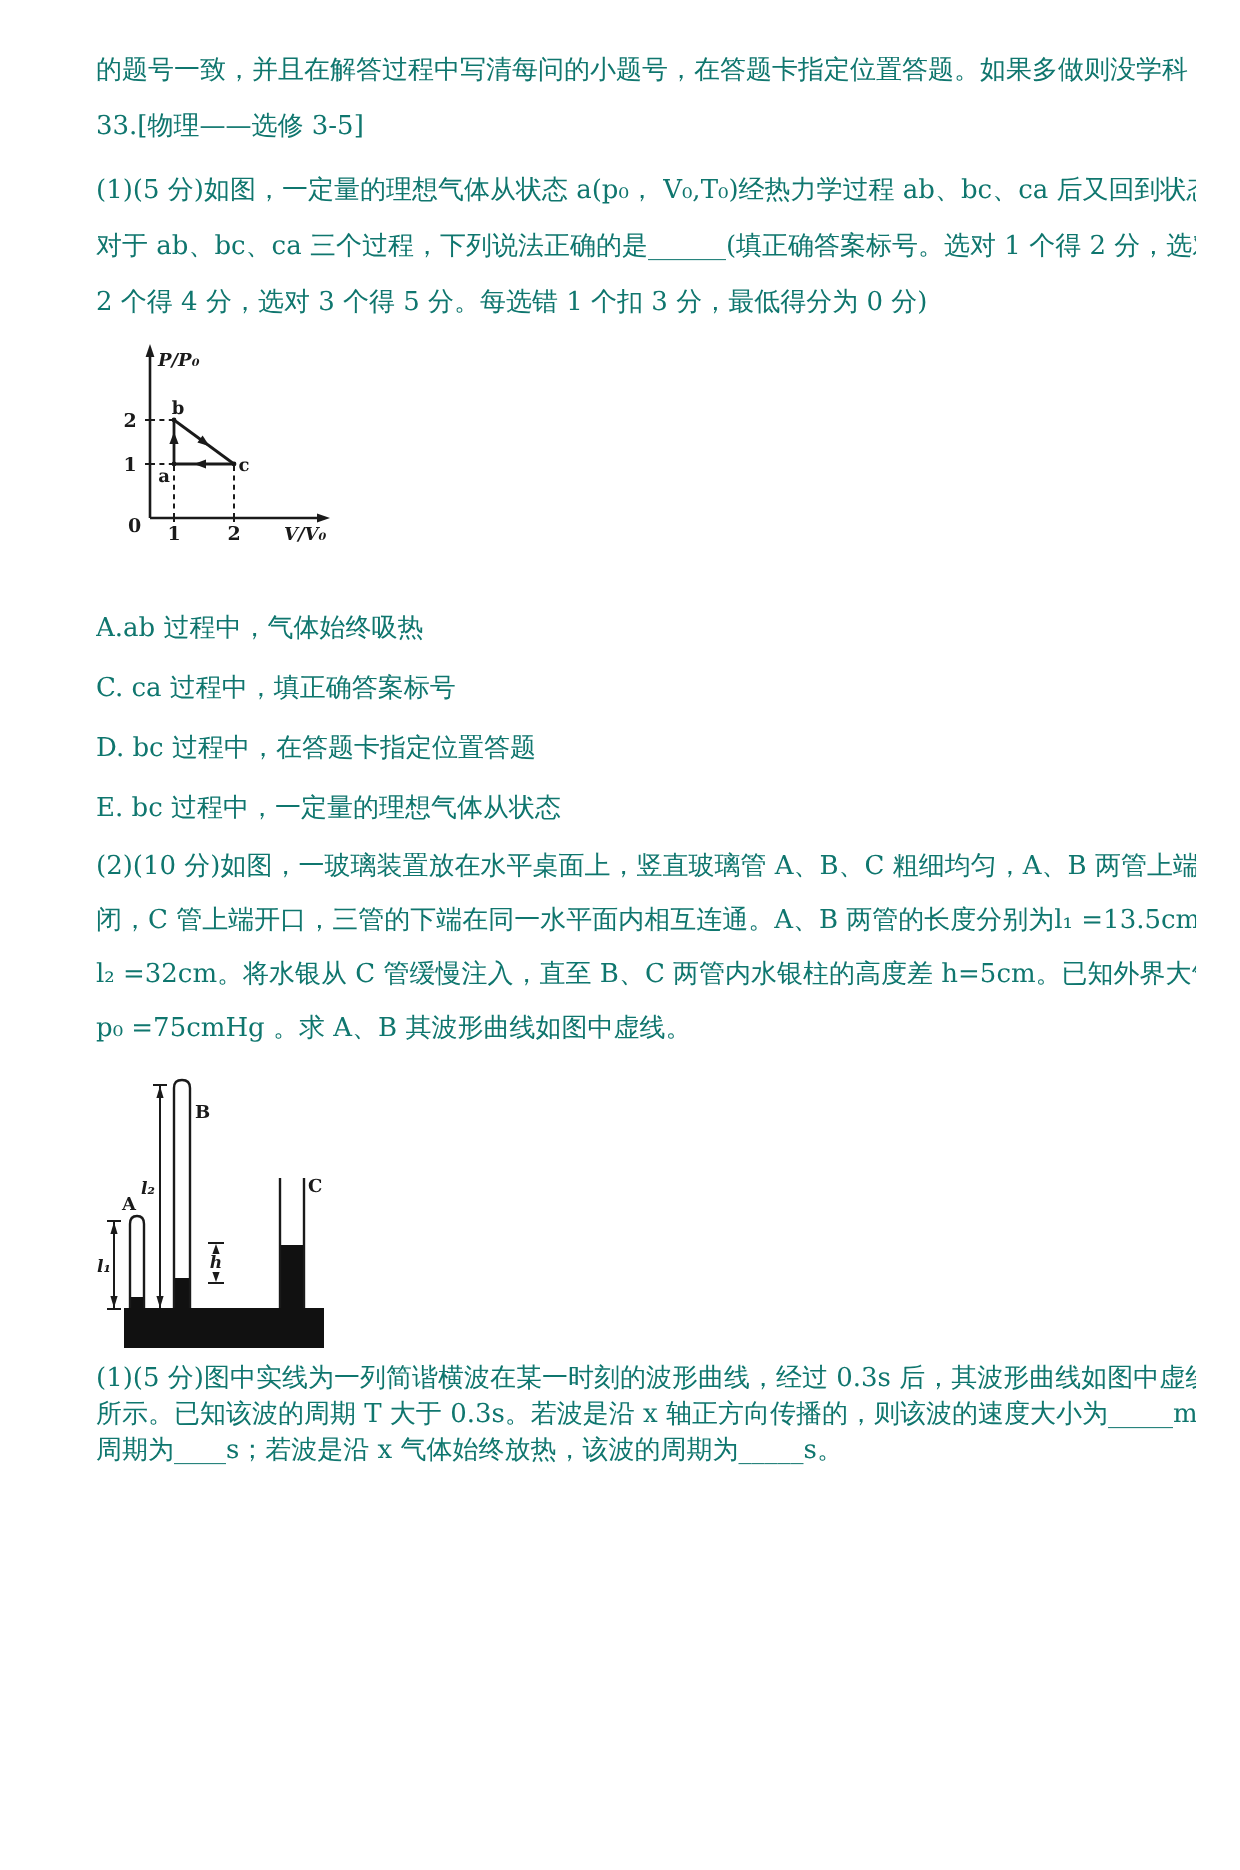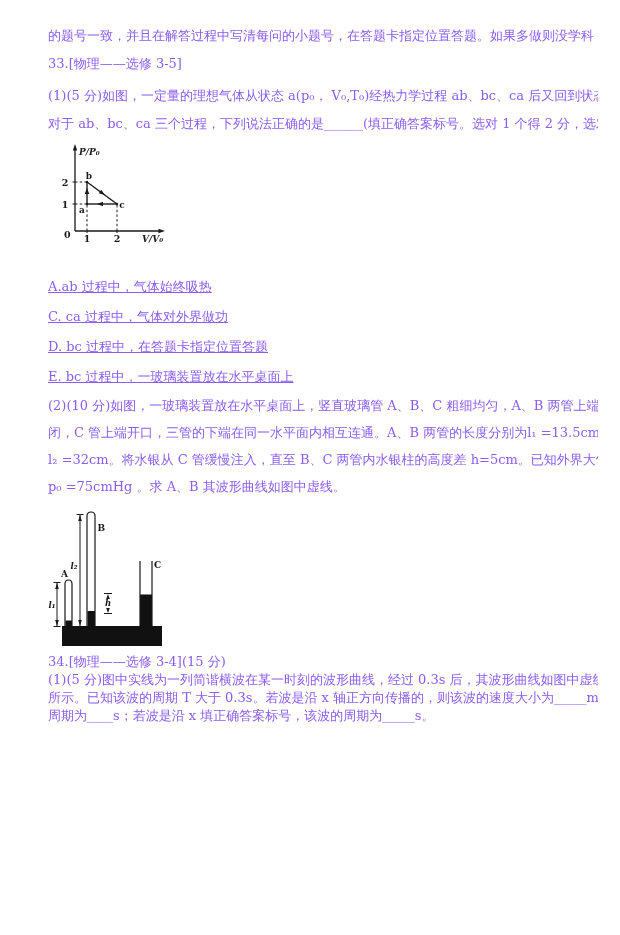--- a/index.html
+++ b/index.html
@@ -3,26 +3,26 @@
 <meta charset="utf-8">
 <style>
   html,body{margin:0;padding:0;background:#fff;}
   .page{
     box-sizing:border-box;
     width:620px;height:935px;
     padding:22px 22px 0 48px;
     background:#fff;
     overflow:hidden;
     font-family:"DejaVu Serif","Liberation Serif",serif;
-    color:#8b5cf6;
+    color:#0f766e;
     font-size:13px;
   }
   .line{line-height:28px;height:28px;white-space:nowrap;overflow:hidden;}
   .part1{margin-top:4px;}
-  .opts{margin-top:16px;text-decoration:underline;}
+  .opts{margin-top:16px;}
   .opts .line{line-height:30px;height:30px;}
   .part2 .line{line-height:27px;height:27px;}
   .q34 .line{line-height:18px;height:18px;}
   .fig{display:block;}
   .fig-pv{margin:4px 0 0 7px;}
   .fig-tube{margin:5px 0 0 0;}
   svg text{fill:#1a1a1a;font-family:"DejaVu Serif","Liberation Serif",serif;}
   svg .var{font-style:italic;font-weight:bold;}
   svg .num{font-weight:bold;}
   svg line,svg path,svg polyline{stroke:#1a1a1a;fill:none;}
@@ -34,20 +34,21 @@
 
   <div>
     <div class="line">的题号一致，并且在解答过程中写清每问的小题号，在答题卡指定位置答题。如果多做则没学科</div>
   </div>
 
   <div class="line">33.[物理——选修 3-5]</div>
 
   <div class="part1">
     <div class="line">(1)(5 分)如图，一定量的理想气体从状态 a(p₀， V₀,T₀)经热力学过程 ab、bc、ca 后又回到状态 a。</div>
     <div class="line">对于 ab、bc、ca 三个过程，下列说法正确的是______(填正确答案标号。选对 1 个得 2 分，选对</div>
+    <div class="line">2 个得 4 分，选对 3 个得 5 分。每选错 1 个扣 3 分，最低得分为 0 分)</div>
   </div>
 
   <svg class="fig fig-pv" width="125" height="114" viewBox="0 0 125 114">
 
     <g>
       <line x1="20" y1="6" x2="20" y2="89" stroke-width="1.3"></line>
       <line x1="20" y1="89" x2="106" y2="89" stroke-width="1.3"></line>
       <polygon points="20,2 17.8,8.5 22.2,8.5" fill="#1a1a1a" stroke="none"></polygon>
       <polygon points="110,89 103.5,86.8 103.5,91.2" fill="#1a1a1a" stroke="none"></polygon>
       <line x1="17.5" y1="40" x2="20" y2="40" stroke-width="1"></line>
@@ -84,23 +85,23 @@
     <text class="num" x="10" y="65.5" font-size="9.5" text-anchor="middle">1</text>
     <text class="num" x="32" y="100" font-size="9.5" text-anchor="middle">1</text>
     <text class="num" x="62" y="100" font-size="9.5" text-anchor="middle">2</text>
     <text class="num" x="27" y="71" font-size="9" text-anchor="middle">a</text>
     <text class="num" x="34" y="37" font-size="9" text-anchor="middle">b</text>
     <text class="num" x="67" y="65.5" font-size="9" text-anchor="middle">c</text>
   </svg>
 
   <div class="opts">
     <div class="line">A.ab 过程中，气体始终吸热</div>
-    <div class="line">C.  ca 过程中，气体对外界做功</div>
+    <div class="line">C.  ca 过程中，填正确答案标号</div>
     <div class="line">D.  bc 过程中，在答题卡指定位置答题</div>
-    <div class="line">E.  bc 过程中，一玻璃装置放在水平桌面上</div>
+    <div class="line">E.  bc 过程中，一定量的理想气体从状态</div>
   </div>
 
   <div class="part2">
     <div class="line">(2)(10 分)如图，一玻璃装置放在水平桌面上，竖直玻璃管 A、B、C 粗细均匀，A、B 两管上端封</div>
     <div class="line">闭，C 管上端开口，三管的下端在同一水平面内相互连通。A、B 两管的长度分别为l₁ =13.5cm，</div>
     <div class="line">l₂ =32cm。将水银从 C 管缓慢注入，直至 B、C 两管内水银柱的高度差 h=5cm。已知外界大气压</div>
     <div class="line">p₀ =75cmHg 。求 A、B 其波形曲线如图中虚线。</div>
   </div>
 
   <svg class="fig fig-tube" width="120" height="148" viewBox="0 0 120 148">
@@ -149,19 +150,18 @@
 
     <text class="num" x="13" y="72" font-size="9">A</text>
     <text class="num" x="49.5" y="26" font-size="9">B</text>
     <text class="num" x="106" y="63" font-size="9">C</text>
     <text class="var" x="4" y="103" font-size="8.5" text-anchor="middle">l₁</text>
     <text class="var" x="26" y="64" font-size="8.5" text-anchor="middle">l₂</text>
     <text class="var" x="60" y="101" font-size="8.5" text-anchor="middle">h</text>
   </svg>
 
   <div class="q34">
-    <div class="line">34.[物理——选修 3-4](15 分)</div>
     <div class="line">(1)(5 分)图中实线为一列简谐横波在某一时刻的波形曲线，经过 0.3s 后，其波形曲线如图中虚线</div>
     <div class="line">所示。已知该波的周期 T 大于 0.3s。若波是沿 x 轴正方向传播的，则该波的速度大小为_____m/s，</div>
-    <div class="line">周期为____s；若波是沿 x 填正确答案标号，该波的周期为_____s。</div>
+    <div class="line">周期为____s；若波是沿 x 气体始终放热，该波的周期为_____s。</div>
   </div>
 
 </div>
 
 </body></html>

